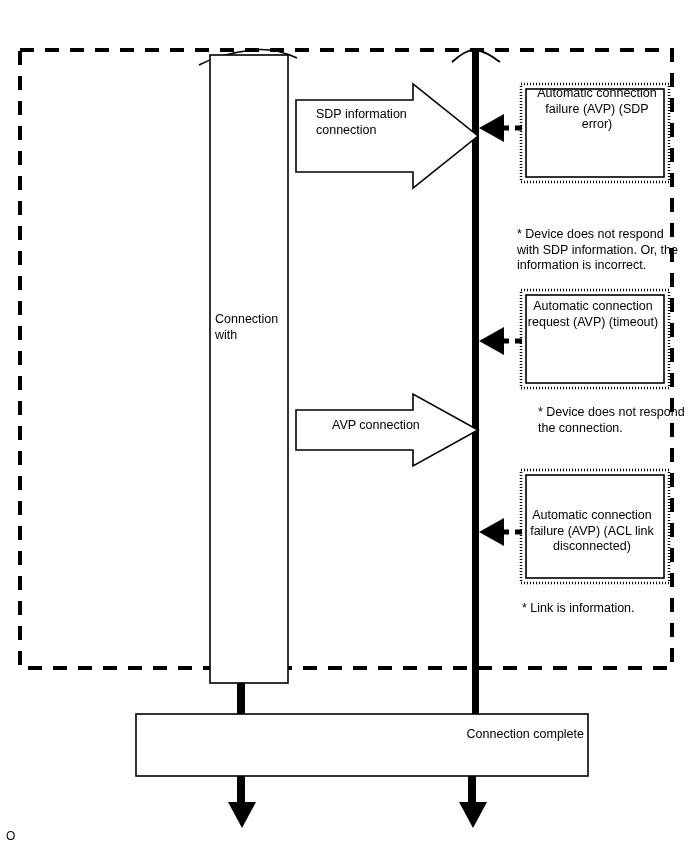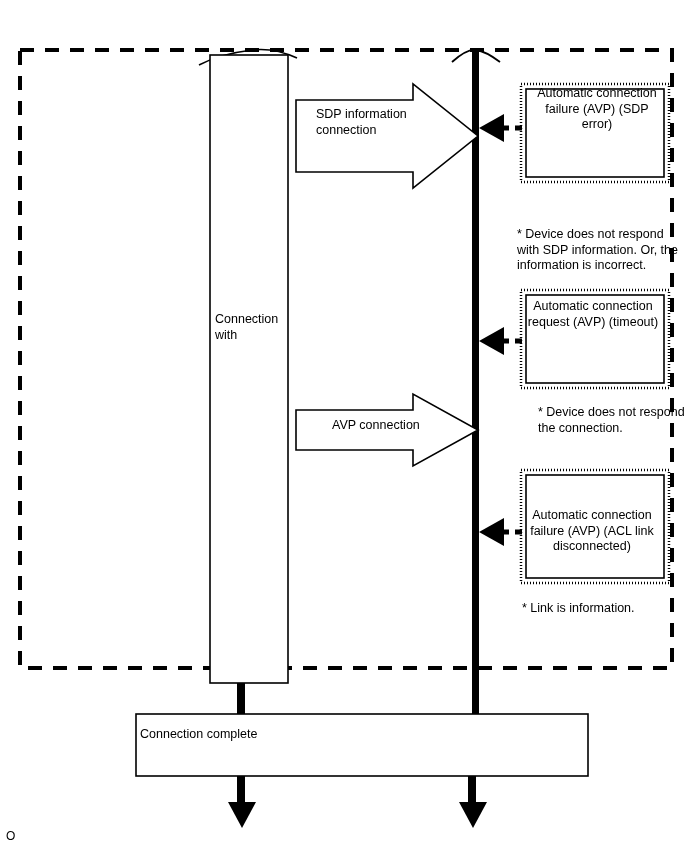--- a/index.html
+++ b/index.html
@@ -64,21 +64,21 @@
   .caption {
     width: 162px;
   }
   .caption-1 { left: 517px; top: 191px; margin-top: 36px; }
   .caption-2 { left: 538px; top: 405px; }
   .caption-3 { left: 522px; top: 601px; }
   .complete-label {
     left: 140px;
     top: 727px;
     width: 444px;
-    text-align: left;
+    text-align: right;
   }
   .corner-mark {
     left: 6px;
     top: 829px;
     font-size: 12px;
   }
 </style>
 </head>
 <body>
 

